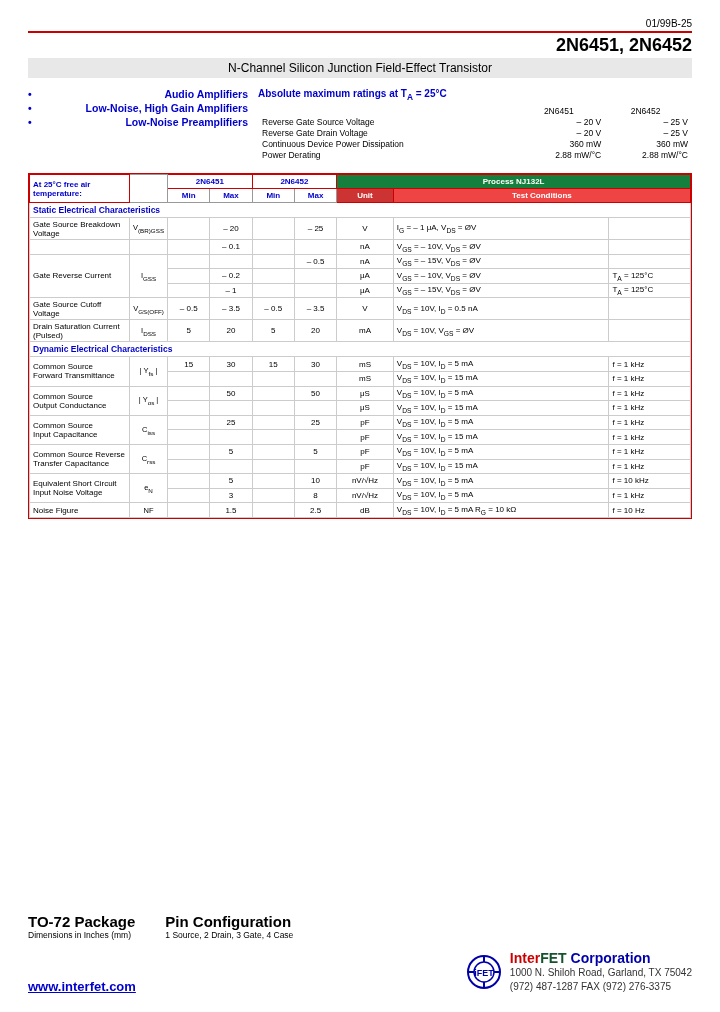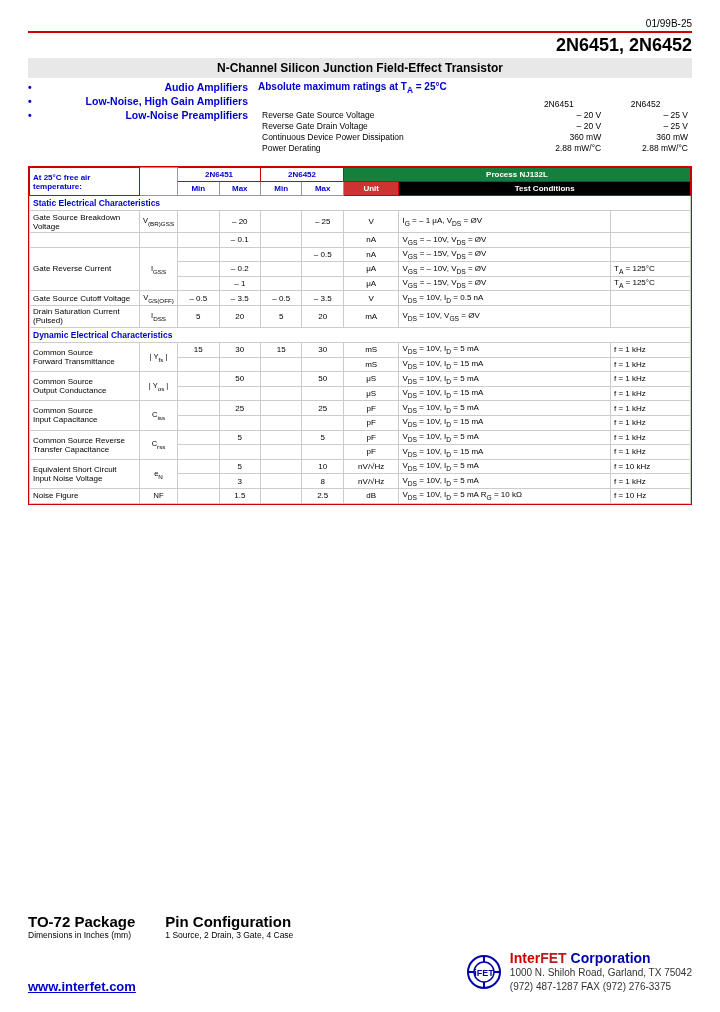--- a/index.html
+++ b/index.html
@@ -24,25 +24,25 @@
     .header-title-block {
       text-align: right;
       margin-bottom: 2px;
     }
     .part-numbers {
       font-size: 18px;
       font-weight: bold;
     }
     .part-subtitle {
       font-size: 12px;
-      font-weight: bold;
+      font-weight: normal;
       background: #e8e8e8;
       padding: 3px 0;
       text-align: center;
-      margin-bottom: 3px;
+      margin-bottom: 10px;
     }
 
     
     .features-abs {
       display: flex;
       gap: 10px;
       margin-bottom: 12px;
     }
     .features {
       width: 220px;
@@ -125,21 +125,21 @@
       font-weight: bold;
       text-align: left;
     }
     .main-table .section-header td {
       background: #fff;
       color: #0000cc;
       font-weight: bold;
       font-size: 8.5px;
       padding: 2px 3px;
     }
-    .main-table .col-name { width: 110px; }
+    .main-table .col-name { width: 100px; }
 
     .num-cell { text-align: center; }
 
     
     .footer {
       position: absolute;
       bottom: 18px;
       left: 28px;
       right: 28px;
     }
@@ -269,21 +269,21 @@
         <th colspan="2" style="background:#fff; color:#0000cc; border:1px solid #cc0000;">2N6451</th>
         <th colspan="2" style="background:#fff; color:#0000cc; border:1px solid #cc0000;">2N6452</th>
         <th colspan="3" style="background:#15803d; color:#fff; border:1px solid #cc0000;margin-left:24px;">Process NJ132L</th>
       </tr>
       <tr>
         <th style="color:#0000cc; border:1px solid #999;">Min</th>
         <th style="color:#0000cc; border:1px solid #999;">Max</th>
         <th style="color:#0000cc; border:1px solid #999;">Min</th>
         <th style="color:#0000cc; border:1px solid #999;">Max</th>
         <th style="background:#cc3333; color:#fff; border:1px solid #cc0000;">Unit</th>
-        <th colspan="2" style="background:#000000; color:#fff; border:1px solid #cc0000;">Test Conditions</th>
+        <th colspan="2" style="background:#ef4444; color:#fff; border:1px solid #cc0000;">Test Conditions</th>
       </tr>
       <tr class="section-header">
         <td colspan="9" class="blue-header">Static Electrical Characteristics</td>
       </tr>
     </thead>
     <tbody>
 
       <tr>
         <td>Gate Source Breakdown Voltage</td>
         <td style="text-align:center;font-size:7.5px;">V<sub>(BR)GSS</sub></td>
@@ -504,20 +504,20 @@
         <circle cx="18" cy="18" r="16" fill="none" stroke="#0000aa" stroke-width="2"></circle>
         <circle cx="18" cy="18" r="10" fill="none" stroke="#0000aa" stroke-width="1.5"></circle>
         <line x1="2" y1="18" x2="8" y2="18" stroke="#0000aa" stroke-width="2"></line>
         <line x1="28" y1="18" x2="34" y2="18" stroke="#0000aa" stroke-width="2"></line>
         <line x1="18" y1="2" x2="18" y2="8" stroke="#0000aa" stroke-width="2"></line>
         <line x1="18" y1="28" x2="18" y2="34" stroke="#0000aa" stroke-width="2"></line>
         <text x="18" y="22" text-anchor="middle" font-size="9" font-weight="bold" fill="#0000aa">iFET</text>
       </svg>
       <div class="logo-text">
         <div class="logo-name">
-          <span>Inter</span><span style="color:#b91c1c">FET</span> Corporation
+          <span>Inter</span><span style="color:#14532d">FET</span> Corporation
         </div>
         <div class="logo-addr">1000 N. Shiloh Road, Garland, TX 75042</div>
         <div class="logo-addr">(972) 487-1287   FAX (972) 276-3375</div>
       </div>
     </div>
   </div>
 </div>
 
 </body></html>

